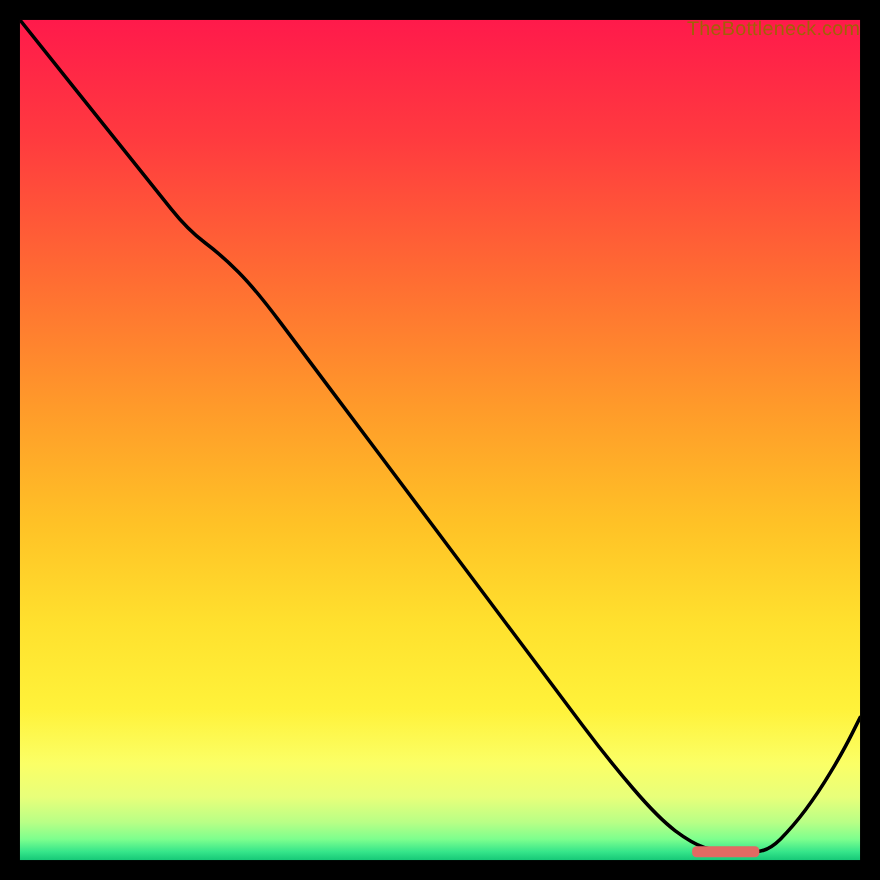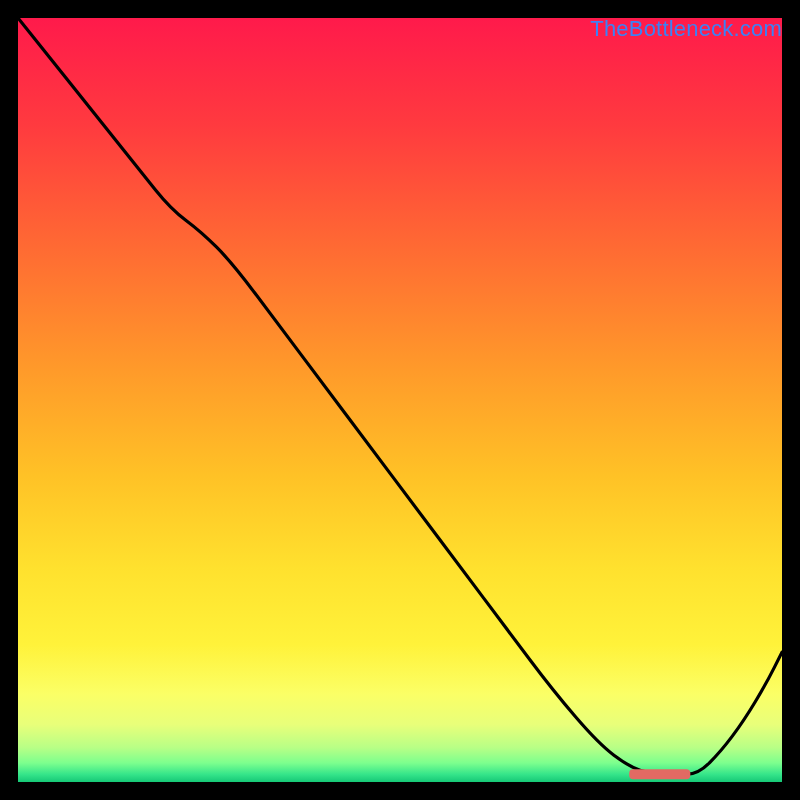--- a/index.html
+++ b/index.html
@@ -23,22 +23,22 @@
     position: absolute;
     left: 0;
     top: 0;
     width: 764px;
     height: 764px;
   }
   .watermark {
     position: absolute;
     top: -2px;
     right: 0px;
-    color: #3b82f6;
-    font-size: 22px;
+    color: #a16207;
+    font-size: 18px;
     font-weight: 500;
     letter-spacing: 0.2px;
   }
 </style>
 </head>
 <body>
 
 <div class="frame">
   <svg class="plot" viewBox="0 0 764 764" preserveAspectRatio="none">
     <defs>

